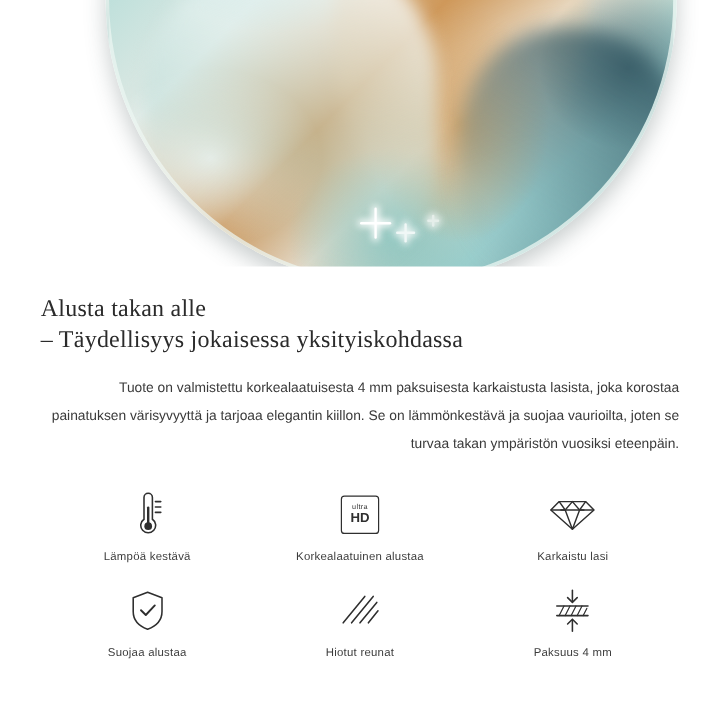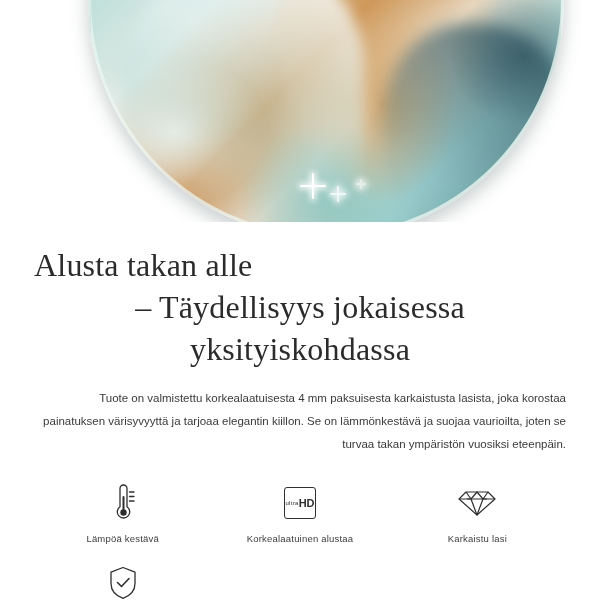--- a/index.html
+++ b/index.html
@@ -89,28 +89,28 @@
   .sparkle.s2 { left: 330px; top: 186px; width: 16px; height: 16px; opacity: 0.85; }
   .sparkle.s3 { left: 356px; top: 179px; width: 10px; height: 10px; opacity: 0.7; }
 
   
   .content {
     padding: 0 34px;
     box-sizing: border-box;
   }
   .headline {
     font-family: "Liberation Serif", serif;
-    font-size: 32px;
+    font-size: 20px;
     line-height: 1.32;
     color: #2b2b2b;
     font-weight: 400;
     margin-top: 22px;
     letter-spacing: 0.2px;
   }
-  .headline .l2 { display: block; text-align: center; }
+  .headline .l2 { display: block; }
 
   .body-copy {
     margin-top: 16px;
     font-size: 11.5px;
     line-height: 2.0;
     color: #3a3a3a;
     max-width: 534px;
     text-align: right;
   }
 
@@ -139,20 +139,21 @@
     color: #3c3c3c;
     text-align: left;
     letter-spacing: 0.2px;
   }
   .ultrahd-box {
     width: 30px;
     height: 30px;
     border: 1.4px solid #2f2f2f;
     border-radius: 3px;
     display: flex;
+    flex-direction: column;
     align-items: center;
     justify-content: center;
     line-height: 1;
   }
   .ultrahd-box .u-small {
     font-size: 6px;
     letter-spacing: 0.3px;
     color: #2f2f2f;
   }
   .ultrahd-box .u-big {
@@ -229,16 +230,41 @@
     <div class="feature">
       <div class="feature-icon">
         <svg width="34" height="40" viewBox="0 0 34 40" fill="none" stroke="#2f2f2f" stroke-width="1.3" stroke-linejoin="round" stroke-linecap="round">
           <path d="M17 4.5 29 9.2v11.3c0 7.4-5.2 12.3-12 14.8-6.8-2.5-12-7.4-12-14.8V9.2z"></path>
           <path d="M11.5 19.5l4 4 7.5-8" stroke-width="1.6"></path>
         </svg>
       </div>
       <div class="feature-label">Suojaa alustaa</div>
     </div>
 
-
+    <div class="feature">
+      <div class="feature-icon">
+        <svg width="36" height="32" viewBox="0 0 36 32" fill="none" stroke="#2f2f2f" stroke-width="1.3" stroke-linecap="round">
+          <path d="M4 26 L22 4"></path>
+          <path d="M11 26 L29 4"></path>
+          <path d="M18 26 L32 9"></path>
+          <path d="M25 26 L33 16"></path>
+        </svg>
+      </div>
+      <div class="feature-label">Hiotut reunat</div>
+    </div>
+
+    <div class="feature">
+      <div class="feature-icon">
+        <svg width="36" height="40" viewBox="0 0 36 40" fill="none" stroke="#2f2f2f" stroke-width="1.3" stroke-linecap="round" stroke-linejoin="round">
+          <line x1="18" y1="3" x2="18" y2="12"></line>
+          <path d="M14 9l4 4 4-4"></path>
+          <line x1="5" y1="16" x2="31" y2="16"></line>
+          <line x1="5" y1="24" x2="31" y2="24"></line>
+          <path d="M7 24l4-8M12 24l4-8M17 24l4-8M22 24l4-8M27 24l3-6" stroke-width="1"></path>
+          <line x1="18" y1="37" x2="18" y2="28"></line>
+          <path d="M14 31l4-4 4 4"></path>
+        </svg>
+      </div>
+      <div class="feature-label">Paksuus 4 mm</div>
+    </div>
 
   </div>
 </div>
 
 </body></html>

